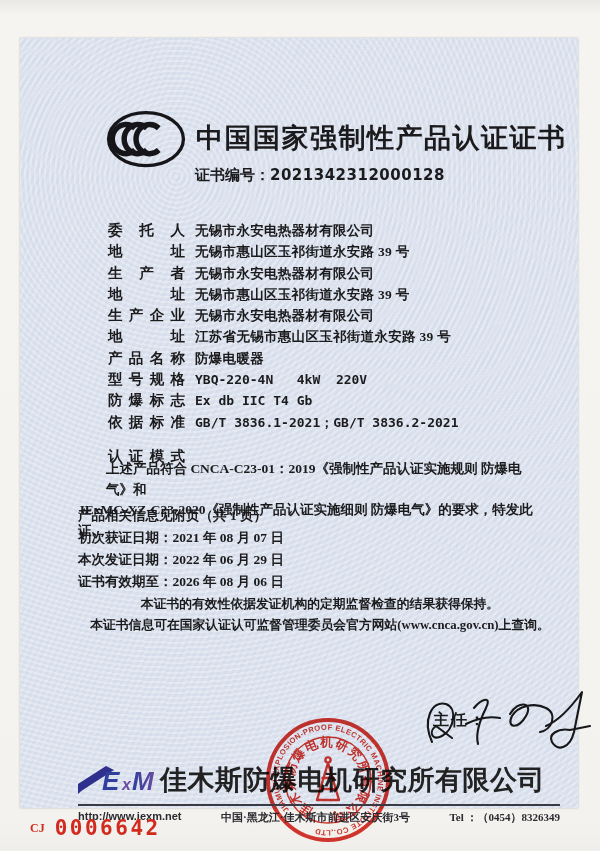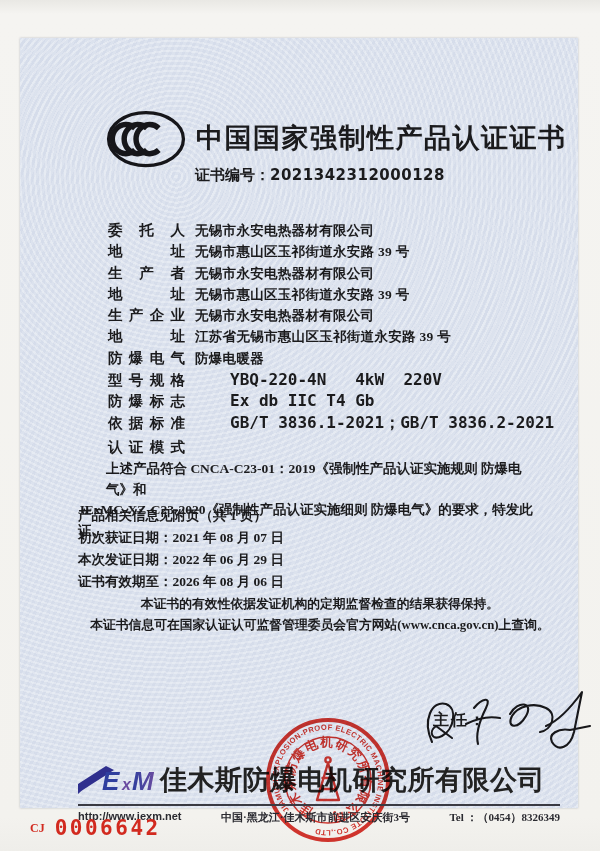--- a/index.html
+++ b/index.html
@@ -24,30 +24,30 @@
     font-size:27px;font-weight:700;letter-spacing:1.5px;white-space:nowrap;
   }
   .certno{
     position:absolute;left:0;top:128px;width:600px;text-align:center;
     font-size:15px;font-weight:700;
     font-family:"Liberation Sans","DejaVu Sans",sans-serif;
   }
   .certno .num{font-family:"DejaVu Sans","Liberation Sans",sans-serif;letter-spacing:.5px;}
   .rows{position:absolute;left:88px;top:183px;right:34px;}
   .row{display:flex;align-items:baseline;height:21.3px;}
-  .row.gap{margin-top:4px;}
+  .row.gap{margin-top:13px;}
   .flabel{
     width:77px;flex:0 0 77px;margin-right:10px;
     font-size:14.5px;font-weight:700;
     text-align:justify;text-align-last:justify;
   }
   .fvalue{
     font-size:13.5px;font-weight:600;white-space:pre;letter-spacing:.3px;
   }
-  .fvalue.tech{font-family:"DejaVu Sans Mono","Liberation Mono",monospace;font-weight:700;font-size:16px;letter-spacing:0;margin-left:35px;}
+  .fvalue.tech{font-family:"DejaVu Sans Mono","Liberation Mono",monospace;font-weight:700;font-size:13px;letter-spacing:0;}
   .statement{position:absolute;left:58px;top:421px;right:30px;font-size:13.5px;font-weight:600;line-height:20.5px;}
   .statement .l1{padding-left:28px;}
   .dates{position:absolute;left:58px;top:467px;font-size:13.5px;font-weight:600;line-height:22px;}
   .notes{position:absolute;left:0;top:556px;width:600px;text-align:center;font-size:12.8px;font-weight:600;line-height:20.5px;}
   .director{
     position:absolute;left:378px;top:672px;font-size:16px;font-weight:700;letter-spacing:2px;margin-left:35px;
   }
   .sig{position:absolute;left:398px;top:642px;width:178px;height:92px;}
   .company-row{position:absolute;left:56px;top:720px;width:520px;height:44px;}
   .jexm{position:absolute;left:0;top:2px;width:96px;height:40px;}
@@ -107,21 +107,21 @@
       </div>
     <div class="row">
         <span class="flabel">生产企业</span>
         <span class="fvalue">无锡市永安电热器材有限公司</span>
       </div>
     <div class="row">
         <span class="flabel">地址</span>
         <span class="fvalue">江苏省无锡市惠山区玉祁街道永安路 39 号</span>
       </div>
     <div class="row">
-        <span class="flabel">防爆电气</span>
+        <span class="flabel">产品名称</span>
         <span class="fvalue">防爆电暖器</span>
       </div>
     <div class="row">
         <span class="flabel">型号规格</span>
         <span class="fvalue tech">YBQ-220-4N   4kW  220V</span>
       </div>
     <div class="row">
         <span class="flabel">防爆标志</span>
         <span class="fvalue tech">Ex db IIC T4 Gb</span>
       </div>

